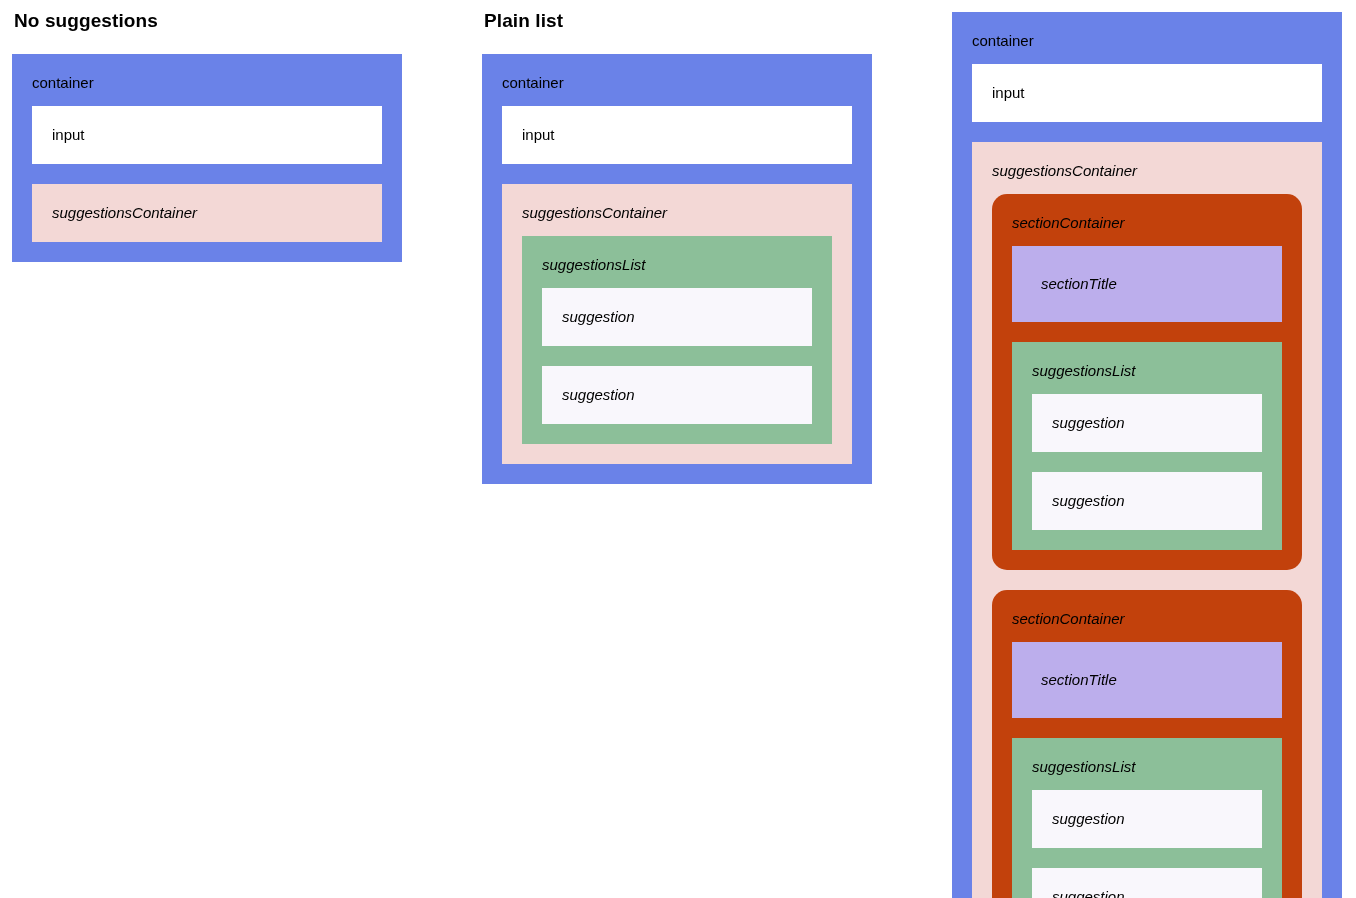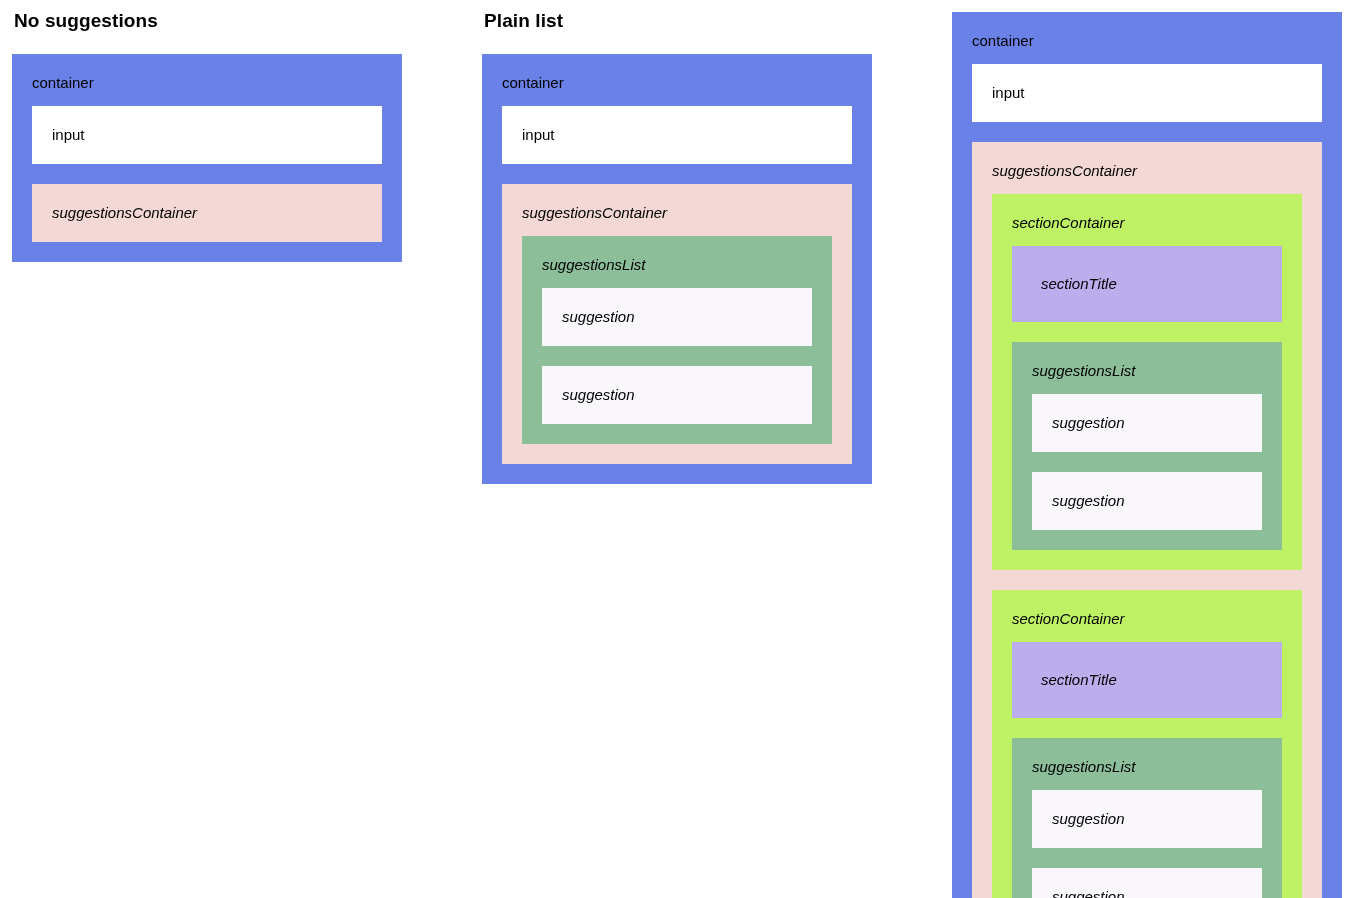--- a/index.html
+++ b/index.html
@@ -72,21 +72,22 @@
     background: #6a82e8;
   }
   .box-input {
     background: #ffffff;
     padding: 20px;
   }
   .box-suggestions-container {
     background: #f3d8d6;
   }
   .box-section-container {
-    background: #bef264;
+    background: #c2410c;
+    border-radius: 15px;
   }
   .box-section-title {
     background: #bcaeec;
     padding: 29px;
   }
   .box-suggestions-list {
     background: #8cbf99;
   }
   .box-suggestion {
     background: #f9f7fc;

